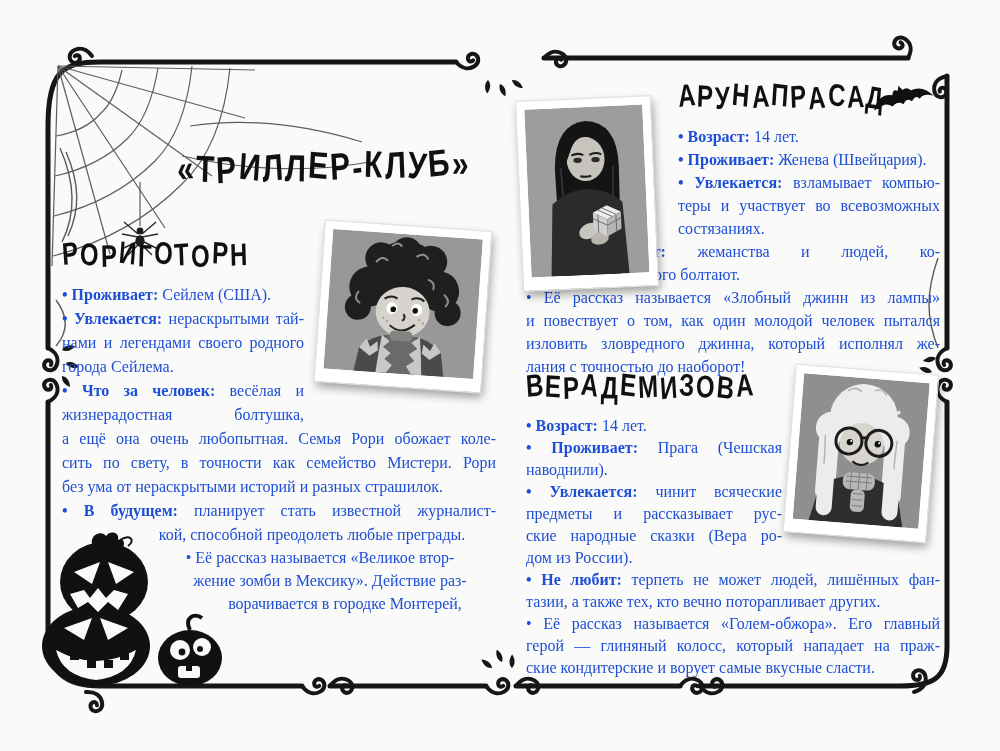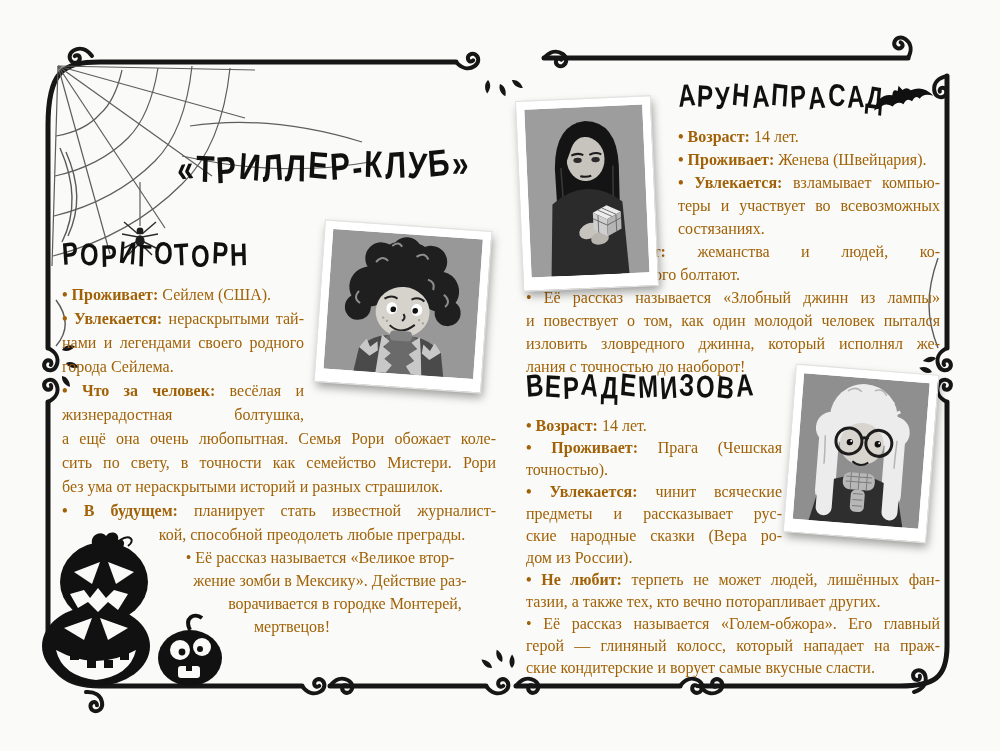--- a/index.html
+++ b/index.html
@@ -5,21 +5,21 @@
   html,body{margin:0;padding:0;}
   body{width:1000px;height:751px;background:#f7f7f5;overflow:hidden;
        font-family:"Liberation Serif",serif;color:#1a1a1a;}
   #spread{position:relative;width:1000px;height:751px;background:#fafaf8;}
 
   svg{display:block;}
   .abs{position:absolute;}
 
   
   .line{font-family:"Liberation Serif",serif;font-size:16px;line-height:24px;
-        text-align:justify;text-align-last:justify;color:#a16207;}
+        text-align:justify;text-align-last:justify;color:#1d4ed8;}
   .line b{font-weight:700;}
   .k-e{text-align-last:left;}
   #right-page .line{line-height:23px;}
   #vera-lines .line{line-height:22px;}
   
   .k-s1,.k-s2,.k-s3,.k-s4,.k-s5,.k-s6{text-align:center;text-align-last:center;line-height:23px;}
   .k-s1{margin-left:72px;width:356px;}
   .k-s2{margin-left:88px;width:340px;}
   .k-s3{margin-left:108px;width:320px;text-align:center;}
   .k-s4{margin-left:138px;width:290px;}
@@ -197,21 +197,20 @@
           <div class="line k-n k-e">города Сейлема.</div>
           <div class="line"><b>• Что за человек:</b> весёлая и жизнерадостная болтушка,</div>
           <div class="line">а ещё она очень любопытная. Семья Рори обожает коле-</div>
           <div class="line">сить по свету, в точности как семейство Мистери. Рори</div>
           <div class="line k-e">без ума от нераскрытыми историй и разных страшилок.</div>
           <div class="line"><b>• В будущем:</b> планирует стать известной журналист-</div>
           <div class="line k-s1">кой, способной преодолеть любые преграды.</div>
           <div class="line k-s2">• Её рассказ называется «Великое втор-</div>
           <div class="line k-s3">жение зомби в Мексику». Действие раз-</div>
           <div class="line k-s4">ворачивается в городке Монтерей,</div>
-          <div class="line k-s6">мертвецов!</div>
         </div>
     </section>
   </div>
 
   <div id="right-page">
     <section id="aruna-sec">
       <div class="spacer-l"></div>
       <h2 class="grunge hname"><span style="transform: rotate(-5deg) translateY(-1px);">А</span><span style="transform: rotate(3deg) translateY(0px);">Р</span><span style="transform: rotate(-2deg) translateY(1px);">У</span><span style="transform: rotate(6deg) translateY(-1px);">Н</span><span style="transform: rotate(-4deg) translateY(0px);">А</span><span style="transform: rotate(2deg) translateY(1px);"> </span><span style="transform: rotate(5deg) translateY(-1px);">П</span><span style="transform: rotate(-3deg) translateY(0px);">Р</span><span style="transform: rotate(-5deg) translateY(1px);">А</span><span style="transform: rotate(3deg) translateY(-1px);">С</span><span style="transform: rotate(-2deg) translateY(0px);">А</span><span style="transform: rotate(6deg) translateY(1px);">Д</span></h2>
       <div id="aruna-lines">
           <div class="line k-e"><b>• Возраст:</b> 14 лет.</div>
@@ -226,21 +225,21 @@
           <div class="line">изловить зловредного джинна, который исполнял же-</div>
           <div class="line k-e">лания с точностью до наоборот!</div>
         </div>
     </section>
     <section id="vera-sec">
       <div class="spacer-r"></div>
       <h2 class="grunge hname"><span style="transform: rotate(-5deg) translateY(-1px);">В</span><span style="transform: rotate(3deg) translateY(0px);">Е</span><span style="transform: rotate(-2deg) translateY(1px);">Р</span><span style="transform: rotate(6deg) translateY(-1px);">А</span><span style="transform: rotate(-4deg) translateY(0px);"> </span><span style="transform: rotate(2deg) translateY(1px);">Д</span><span style="transform: rotate(5deg) translateY(-1px);">Е</span><span style="transform: rotate(-3deg) translateY(0px);">М</span><span style="transform: rotate(-5deg) translateY(1px);">И</span><span style="transform: rotate(3deg) translateY(-1px);">З</span><span style="transform: rotate(-2deg) translateY(0px);">О</span><span style="transform: rotate(6deg) translateY(1px);">В</span><span style="transform: rotate(-4deg) translateY(-1px);">А</span></h2>
       <div id="vera-lines">
           <div class="line k-e"><b>• Возраст:</b> 14 лет.</div>
           <div class="line"><b>• Проживает:</b> Прага (Чешская</div>
-          <div class="line k-e">точностью).</div>
+          <div class="line k-e">наводнили).</div>
           <div class="line"><b>• Увлекается:</b> чинит всяческие</div>
           <div class="line">предметы и рассказывает рус-</div>
           <div class="line">ские народные сказки (Вера ро-</div>
           <div class="line k-e">дом из России).</div>
           <div class="line"><b>• Не любит:</b> терпеть не может людей, лишённых фан-</div>
           <div class="line k-e">тазии, а также тех, кто вечно поторапливает других.</div>
           <div class="line">• Её рассказ называется «Голем-обжора». Его главный</div>
           <div class="line">герой — глиняный колосс, который нападает на праж-</div>
           <div class="line k-e">ские кондитерские и ворует самые вкусные сласти.</div>
         </div>

